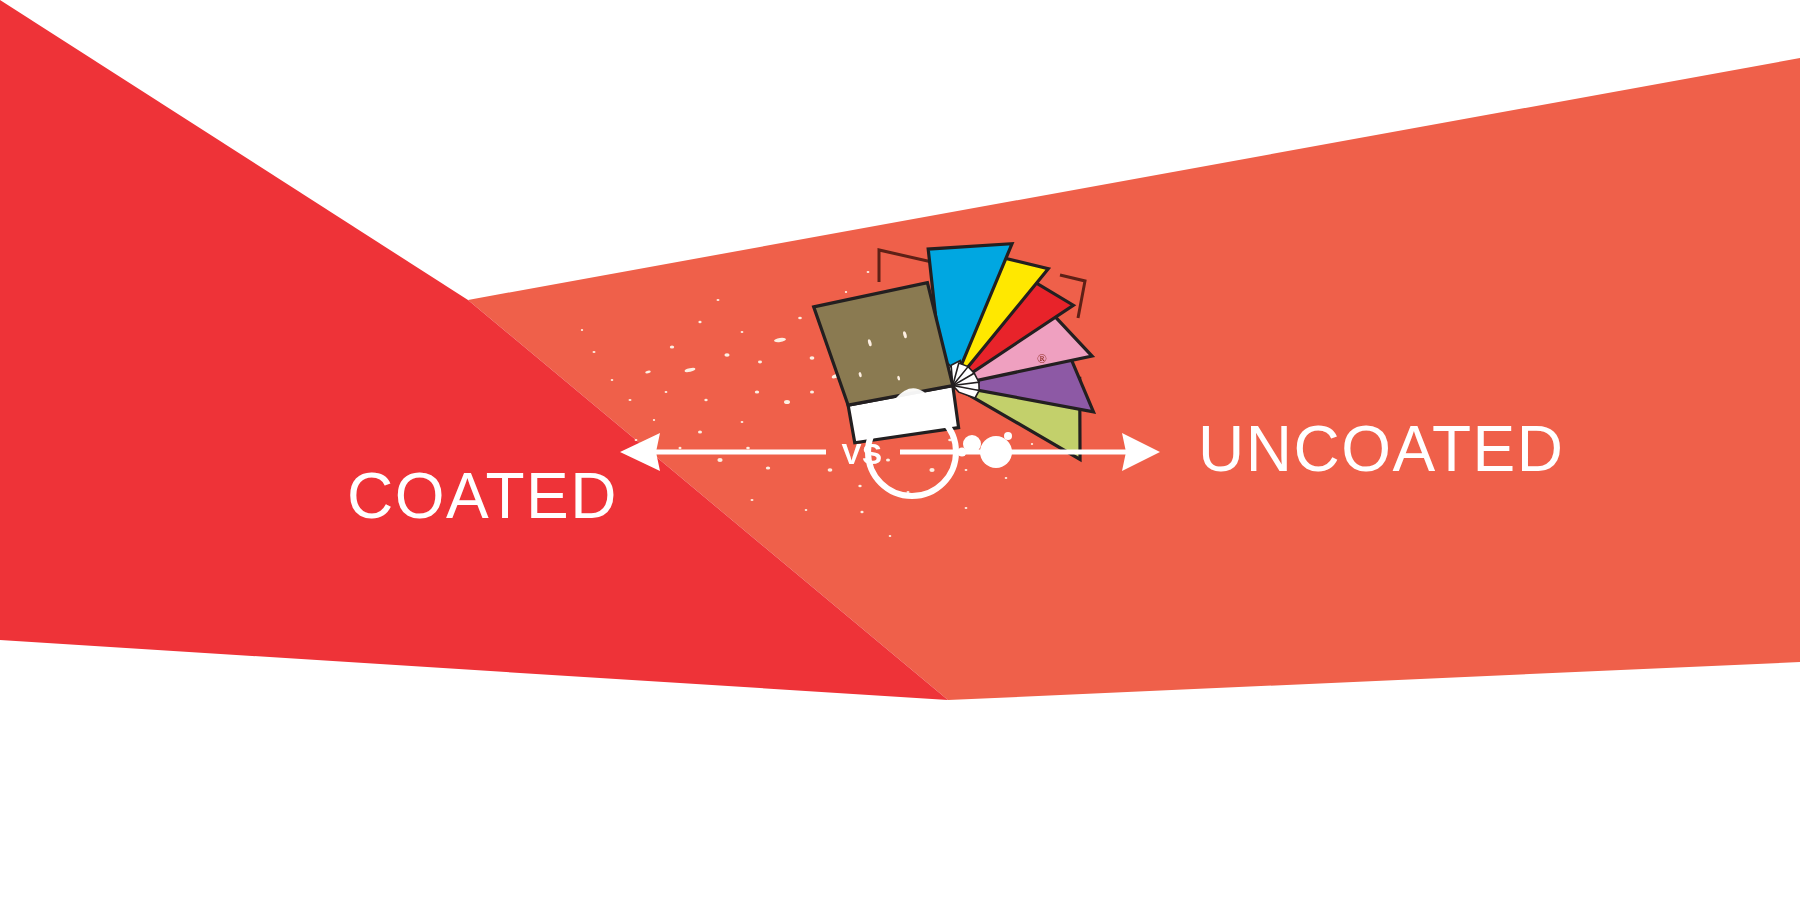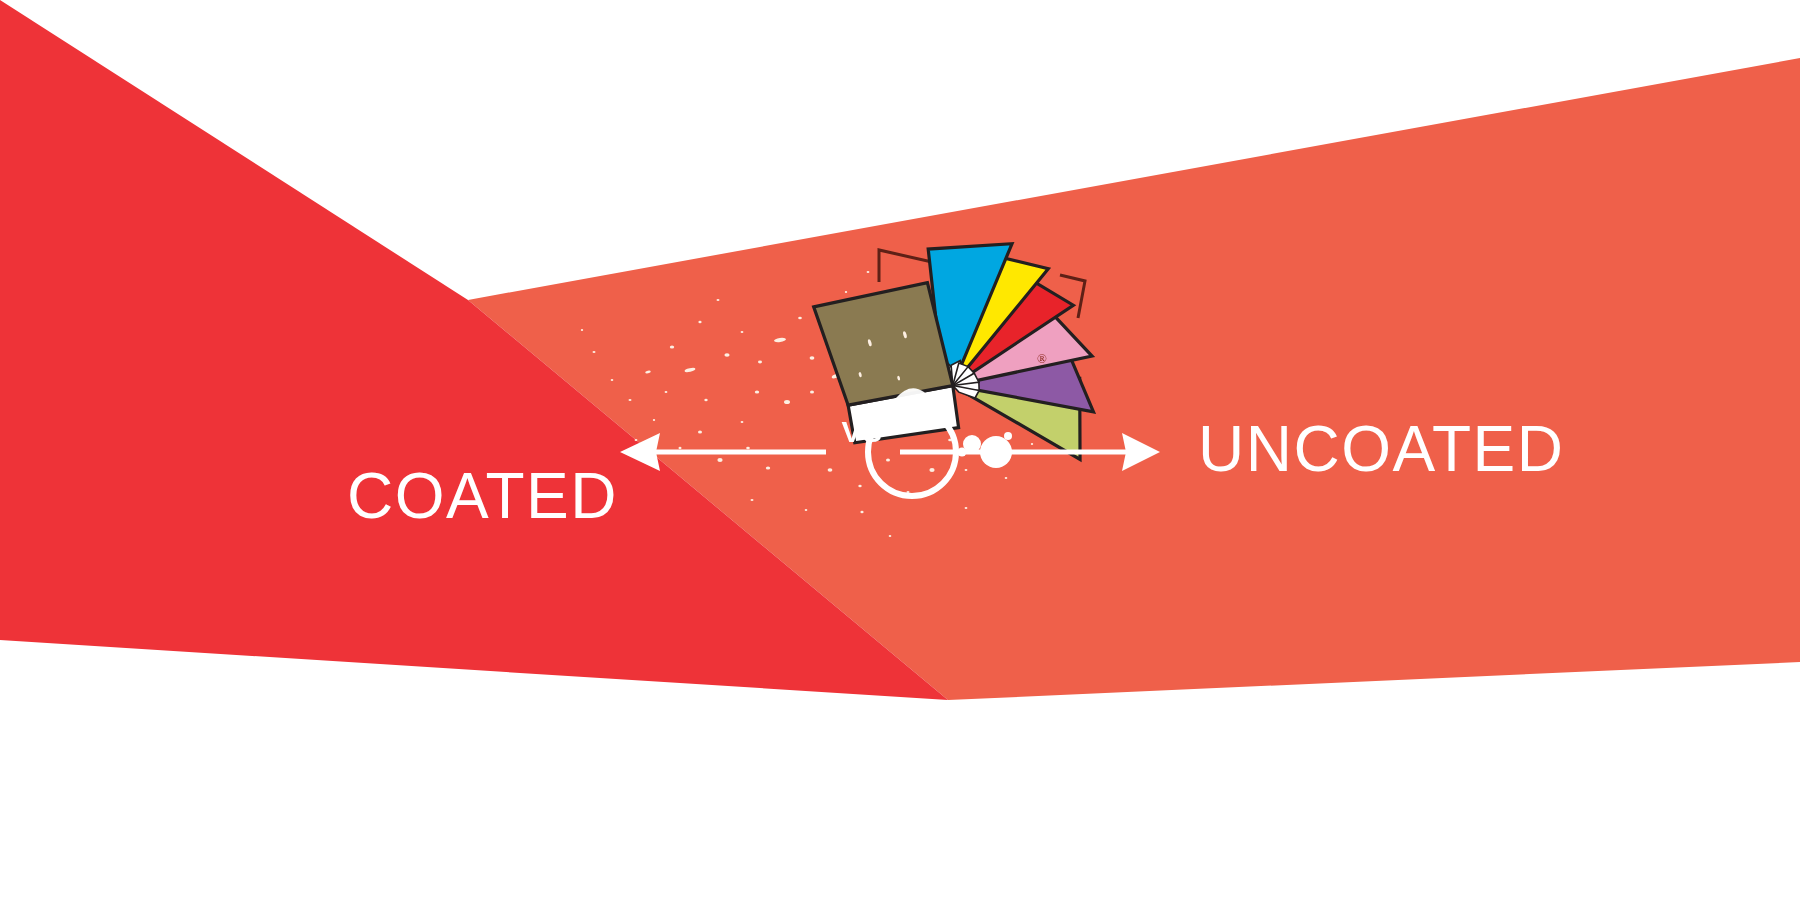--- a/index.html
+++ b/index.html
@@ -39,21 +39,21 @@
     top: 417px;
     margin-top: 47px;
   }
   #label-uncoated {
     left: 1198px;
     top: 417px;
   }
   #vs-text {
     position: absolute;
     left: 862px;
-    top: 432px;
+    top: 454px;
     transform: translate(-50%, -50%);
     color: #ffffff;
     font-size: 30px;
     font-weight: 700;
     letter-spacing: 0.5px;
     font-family: "Liberation Sans", "DejaVu Sans", sans-serif;
     user-select: none;
   }
 </style>
 </head>

